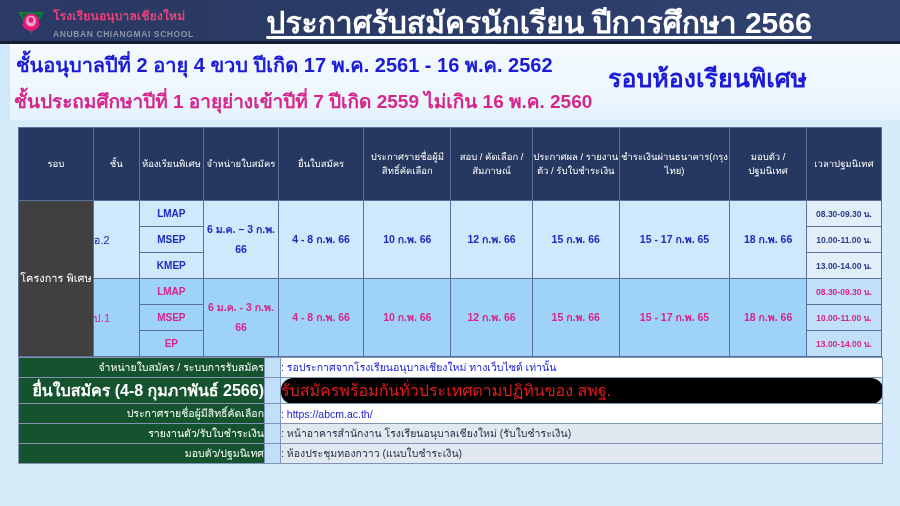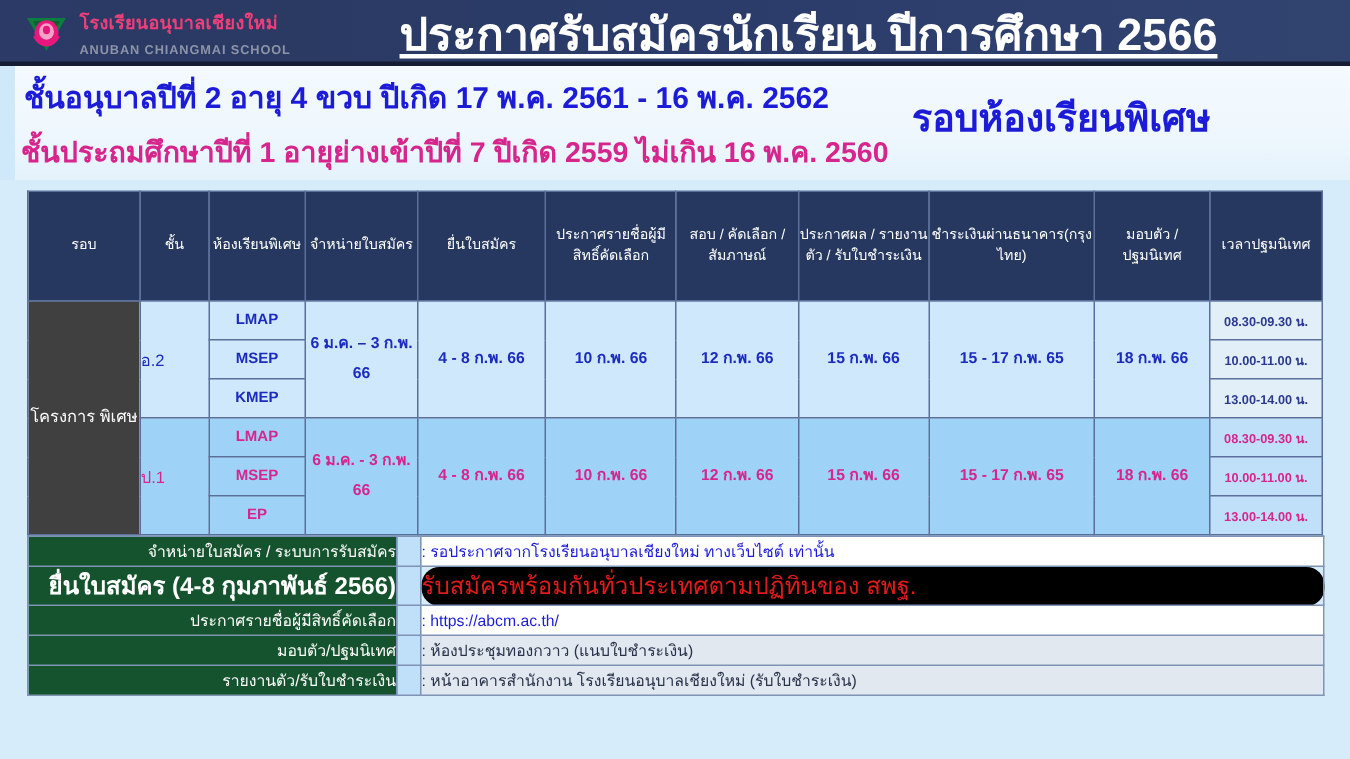--- a/index.html
+++ b/index.html
@@ -268,24 +268,24 @@
         <td class="nlabel big">ยื่นใบสมัคร (4-8 กุมภาพันธ์ 2566)</td>
         <td class="ngap"></td>
         <td class="nvalue big">รับสมัครพร้อมกันทั่วประเทศตามปฏิทินของ สพฐ.</td>
       </tr>
       <tr>
         <td class="nlabel">ประกาศรายชื่อผู้มีสิทธิ์คัดเลือก</td>
         <td class="ngap"></td>
         <td class="nvalue">: https://abcm.ac.th/</td>
       </tr>
       <tr>
+        <td class="nlabel">รายงานตัว/รับใบชำระเงิน</td>
+        <td class="ngap"></td>
+        <td class="nvalue alt">: หน้าอาคารสำนักงาน โรงเรียนอนุบาลเชียงใหม่ (รับใบชำระเงิน)</td>
+      </tr>
+      <tr>
         <td class="nlabel">มอบตัว/ปฐมนิเทศ</td>
         <td class="ngap"></td>
         <td class="nvalue alt">: ห้องประชุมทองกวาว (แนบใบชำระเงิน)</td>
-      </tr>
-      <tr>
-        <td class="nlabel">รายงานตัว/รับใบชำระเงิน</td>
-        <td class="ngap"></td>
-        <td class="nvalue alt">: หน้าอาคารสำนักงาน โรงเรียนอนุบาลเชียงใหม่ (รับใบชำระเงิน)</td>
       </tr>
     </tbody>
   </table>
 </div>
 
 </body></html>

